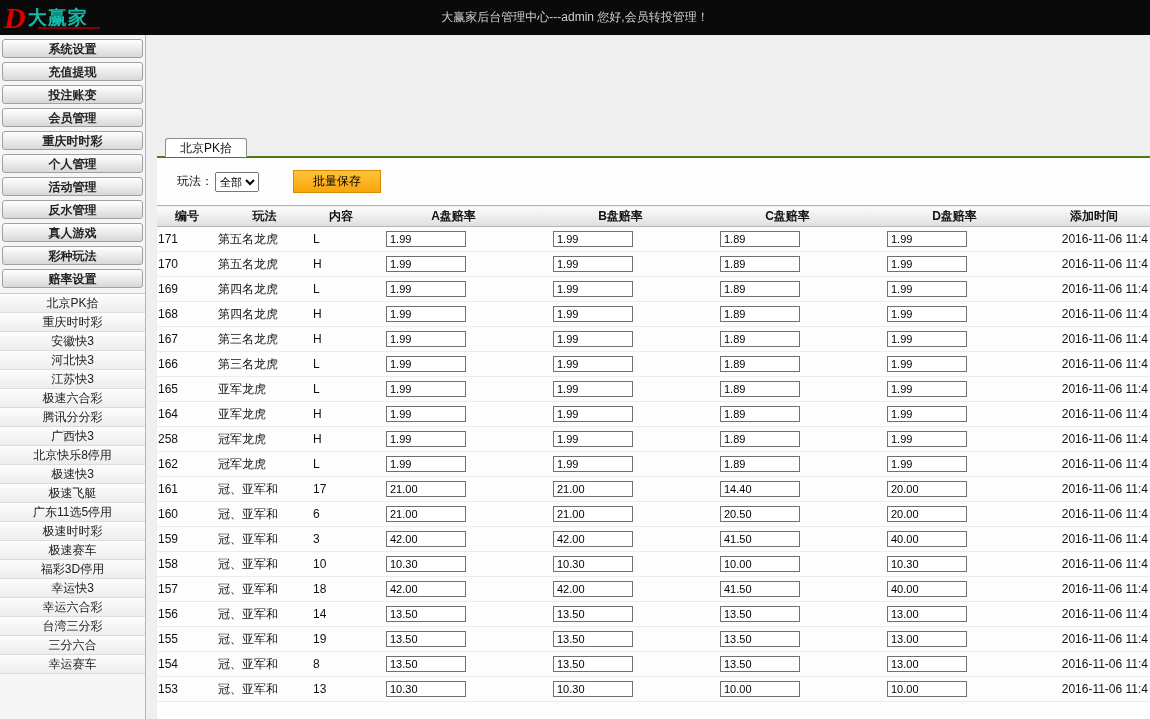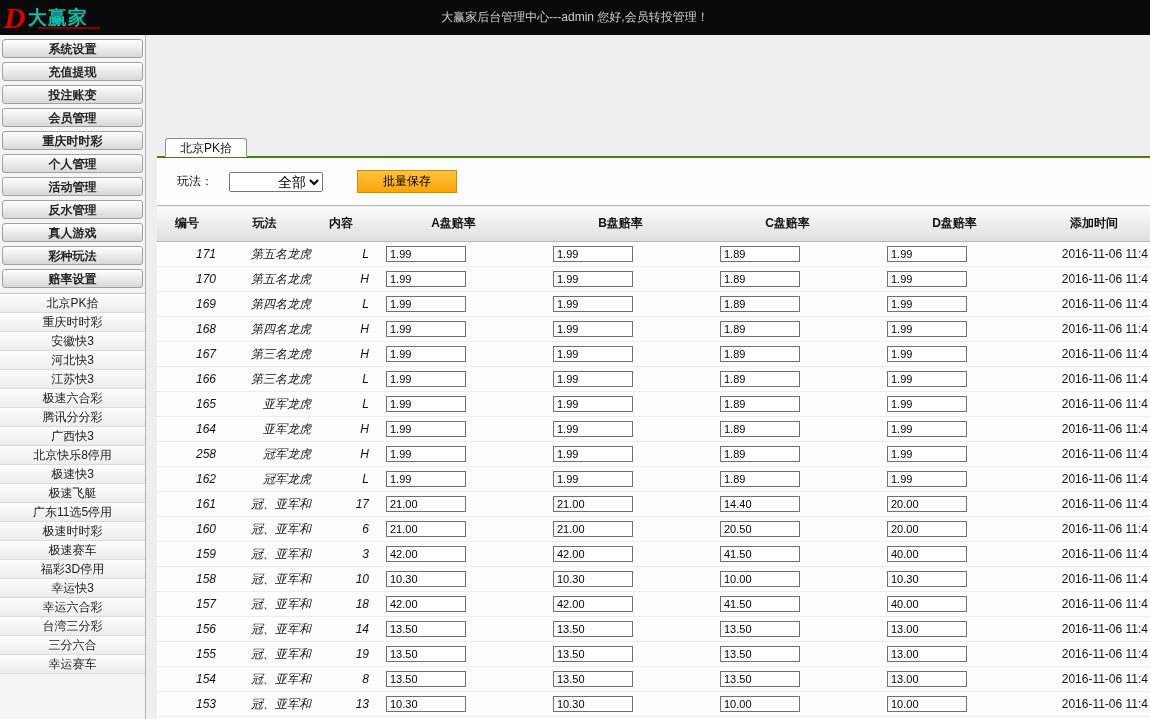--- a/index.html
+++ b/index.html
@@ -53,40 +53,40 @@
     display:inline-block; margin-left:8px; padding:0 14px; height:19px; line-height:18px;
     font-size:12px; background:#fff; border:1px solid #8c8c8c; border-bottom:1px solid #fff;
     border-radius:3px 3px 0 0; position:relative; z-index:2; cursor:pointer;
   }
   .panel {
     position:absolute; left:0; top:121px; right:0; bottom:0;
     background:#fdfdfd; border-top:2px solid #4d7c0f;
   }
   .filter-row { padding:12px 0 12px 20px; display:flex; align-items:center; }
   .filter-label { font-size:12px; color:#111; }
-  .filter-select { font-size:14px; height:20px; margin-left:16px;padding-left:44px; }
+  .filter-select { font-size:11px; height:20px; margin-left:2px; }
   .save-btn {
-    margin-left:34px; padding:2px 25px; font-size:12px; color:#000;
+    margin-left:34px; padding:2px 19px; font-size:12px; color:#000;
     background:linear-gradient(#ffc23d,#f9a607);
     border:1px solid #d98b00; cursor:pointer;
   }
 
   
   table.odds-table { width:100%; border-collapse:collapse; table-layout:fixed; }
   .odds-table th {
-    height:36px; font-size:12px; font-weight:bold; color:#111; text-align:center;
+    height:21px; font-size:12px; font-weight:bold; color:#111; text-align:center;
     background:linear-gradient(#fcfcfc,#dedede);
     border-top:1px solid #b7b7b7; border-bottom:1px solid #b7b7b7;
     white-space:nowrap; overflow:hidden;
   }
   .odds-table td {
     height:25px; font-size:12px; color:#111;
     border-bottom:1px solid #ececec; white-space:nowrap; overflow:hidden;
   }
-  .odds-table td.c-center { text-align:right;font-style:italic; }
+  .odds-table td.c-center { text-align:left; }
   .odds-table td.c-odds { padding-left:16px; text-align:left; }
   .odds-table td.c-time { text-align:right; padding-right:2px; }
   .odds-input {
     width:80px; height:16px; border:1px solid #707070; font-size:11px;
     padding:1px 3px; font-family:"Liberation Sans","DejaVu Sans",sans-serif; background:#fff;
   }
 </style>
 </head>
 <body>
 

